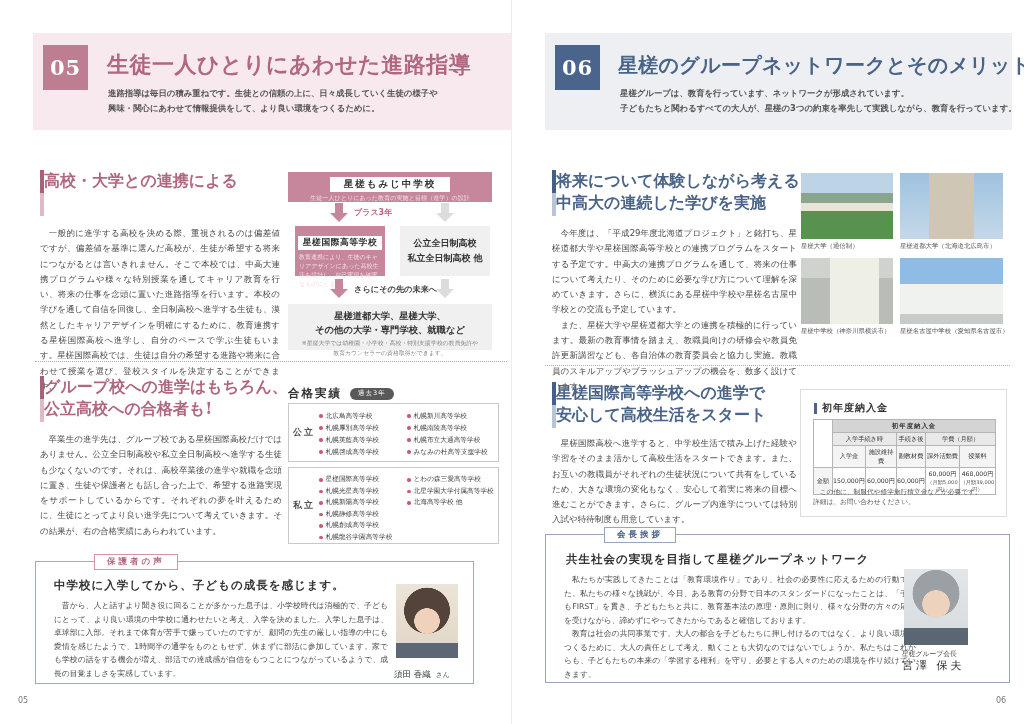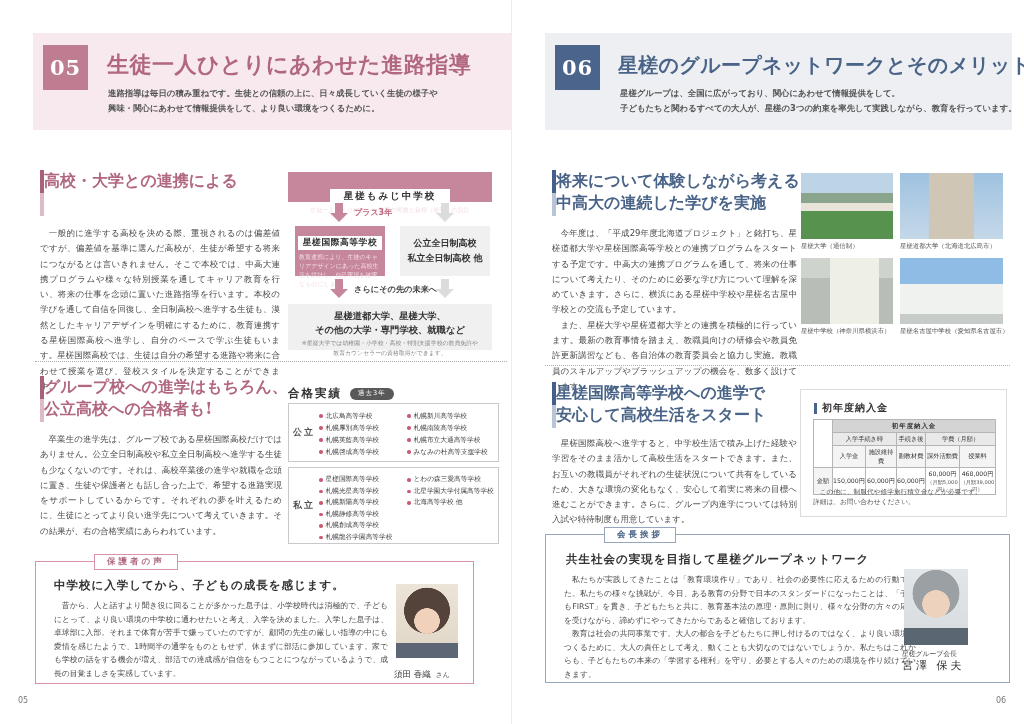--- a/index.html
+++ b/index.html
@@ -35,21 +35,21 @@
 
   .body-text{position:absolute;font-size:8.5px;line-height:1.8;text-align:justify;color:#4a4a4a;}
 
   .dotted{position:absolute;border-top:1px dotted #adadad;height:0;}
 
   
   .flow{position:absolute;left:288px;top:172px;width:204px;height:178px;}
   .flow .pinkbox{position:absolute;background:#c6869c;text-align:center;}
   .flow .graybox{position:absolute;background:#f0f0f0;text-align:center;}
   .flow .whitelabel{display:inline-block;background:#fff;color:#333;font-weight:bold;}
-  .flow .box1{left:0;top:0;width:204px;height:30px;padding-top:12px;box-sizing:border-box;}
+  .flow .box1{left:0;top:0;width:204px;height:30px;padding-top:0;box-sizing:border-box;}
   .flow .box1 .whitelabel{font-size:9.5px;letter-spacing:2px;padding:1px 14px;}
   .flow .box1 .sub{font-size:6.1px;color:#f3dde4;margin-top:2px;}
   .flow .box2{left:7px;top:54px;width:90px;height:50px;padding-top:4px;box-sizing:border-box;}
   .flow .box2 .whitelabel{font-size:8.8px;letter-spacing:0.5px;padding:1px 5px;}
   .flow .box2 .sub{font-size:6px;line-height:1.5;color:#f3dde4;margin-top:2px;padding:0 4px;text-align:left;}
   .flow .box3{left:112px;top:54px;width:90px;height:50px;display:flex;flex-direction:column;justify-content:center;
               font-size:9px;font-weight:bold;color:#333;line-height:1.7;}
   .flow .box4{left:0;top:132px;width:204px;height:46px;padding-top:5px;box-sizing:border-box;}
   .flow .box4 .big{font-size:9.3px;font-weight:bold;color:#333;line-height:1.5;}
   .flow .box4 .note{font-size:5.9px;color:#868686;line-height:1.45;margin-top:2px;}
@@ -310,21 +310,21 @@
       <span style="font-size:6.8px;color:#555;">さん</span>
     </div>
   </div>
 
   <div class="page-num" style="left:18px;top:696px;">05</div>
 
   <div class="band band-right"></div>
   <div class="numbox right serif">06</div>
   <div class="main-title right serif">星槎のグループネットワークとそのメリット</div>
   <div class="band-sub right">
-    <div>星槎グループは、全国に広がっており、関心にあわせて情報提供をして。</div>
+    <div>星槎グループは、教育を行っています、ネットワークが形成されています。</div>
     <div>子どもたちと関わるすべての大人が、星槎の3つの約束を率先して実践しながら、教育を行っています。</div>
   </div>
 
   <div class="sec-head" style="left:552px;top:170px;">
     <div class="sec-bar navy"></div>
     <div class="sec-title navy">
       <span>将来について体験しながら考える</span>
       <span>中高大の連続した学びを実施</span>
     </div>
   </div>

